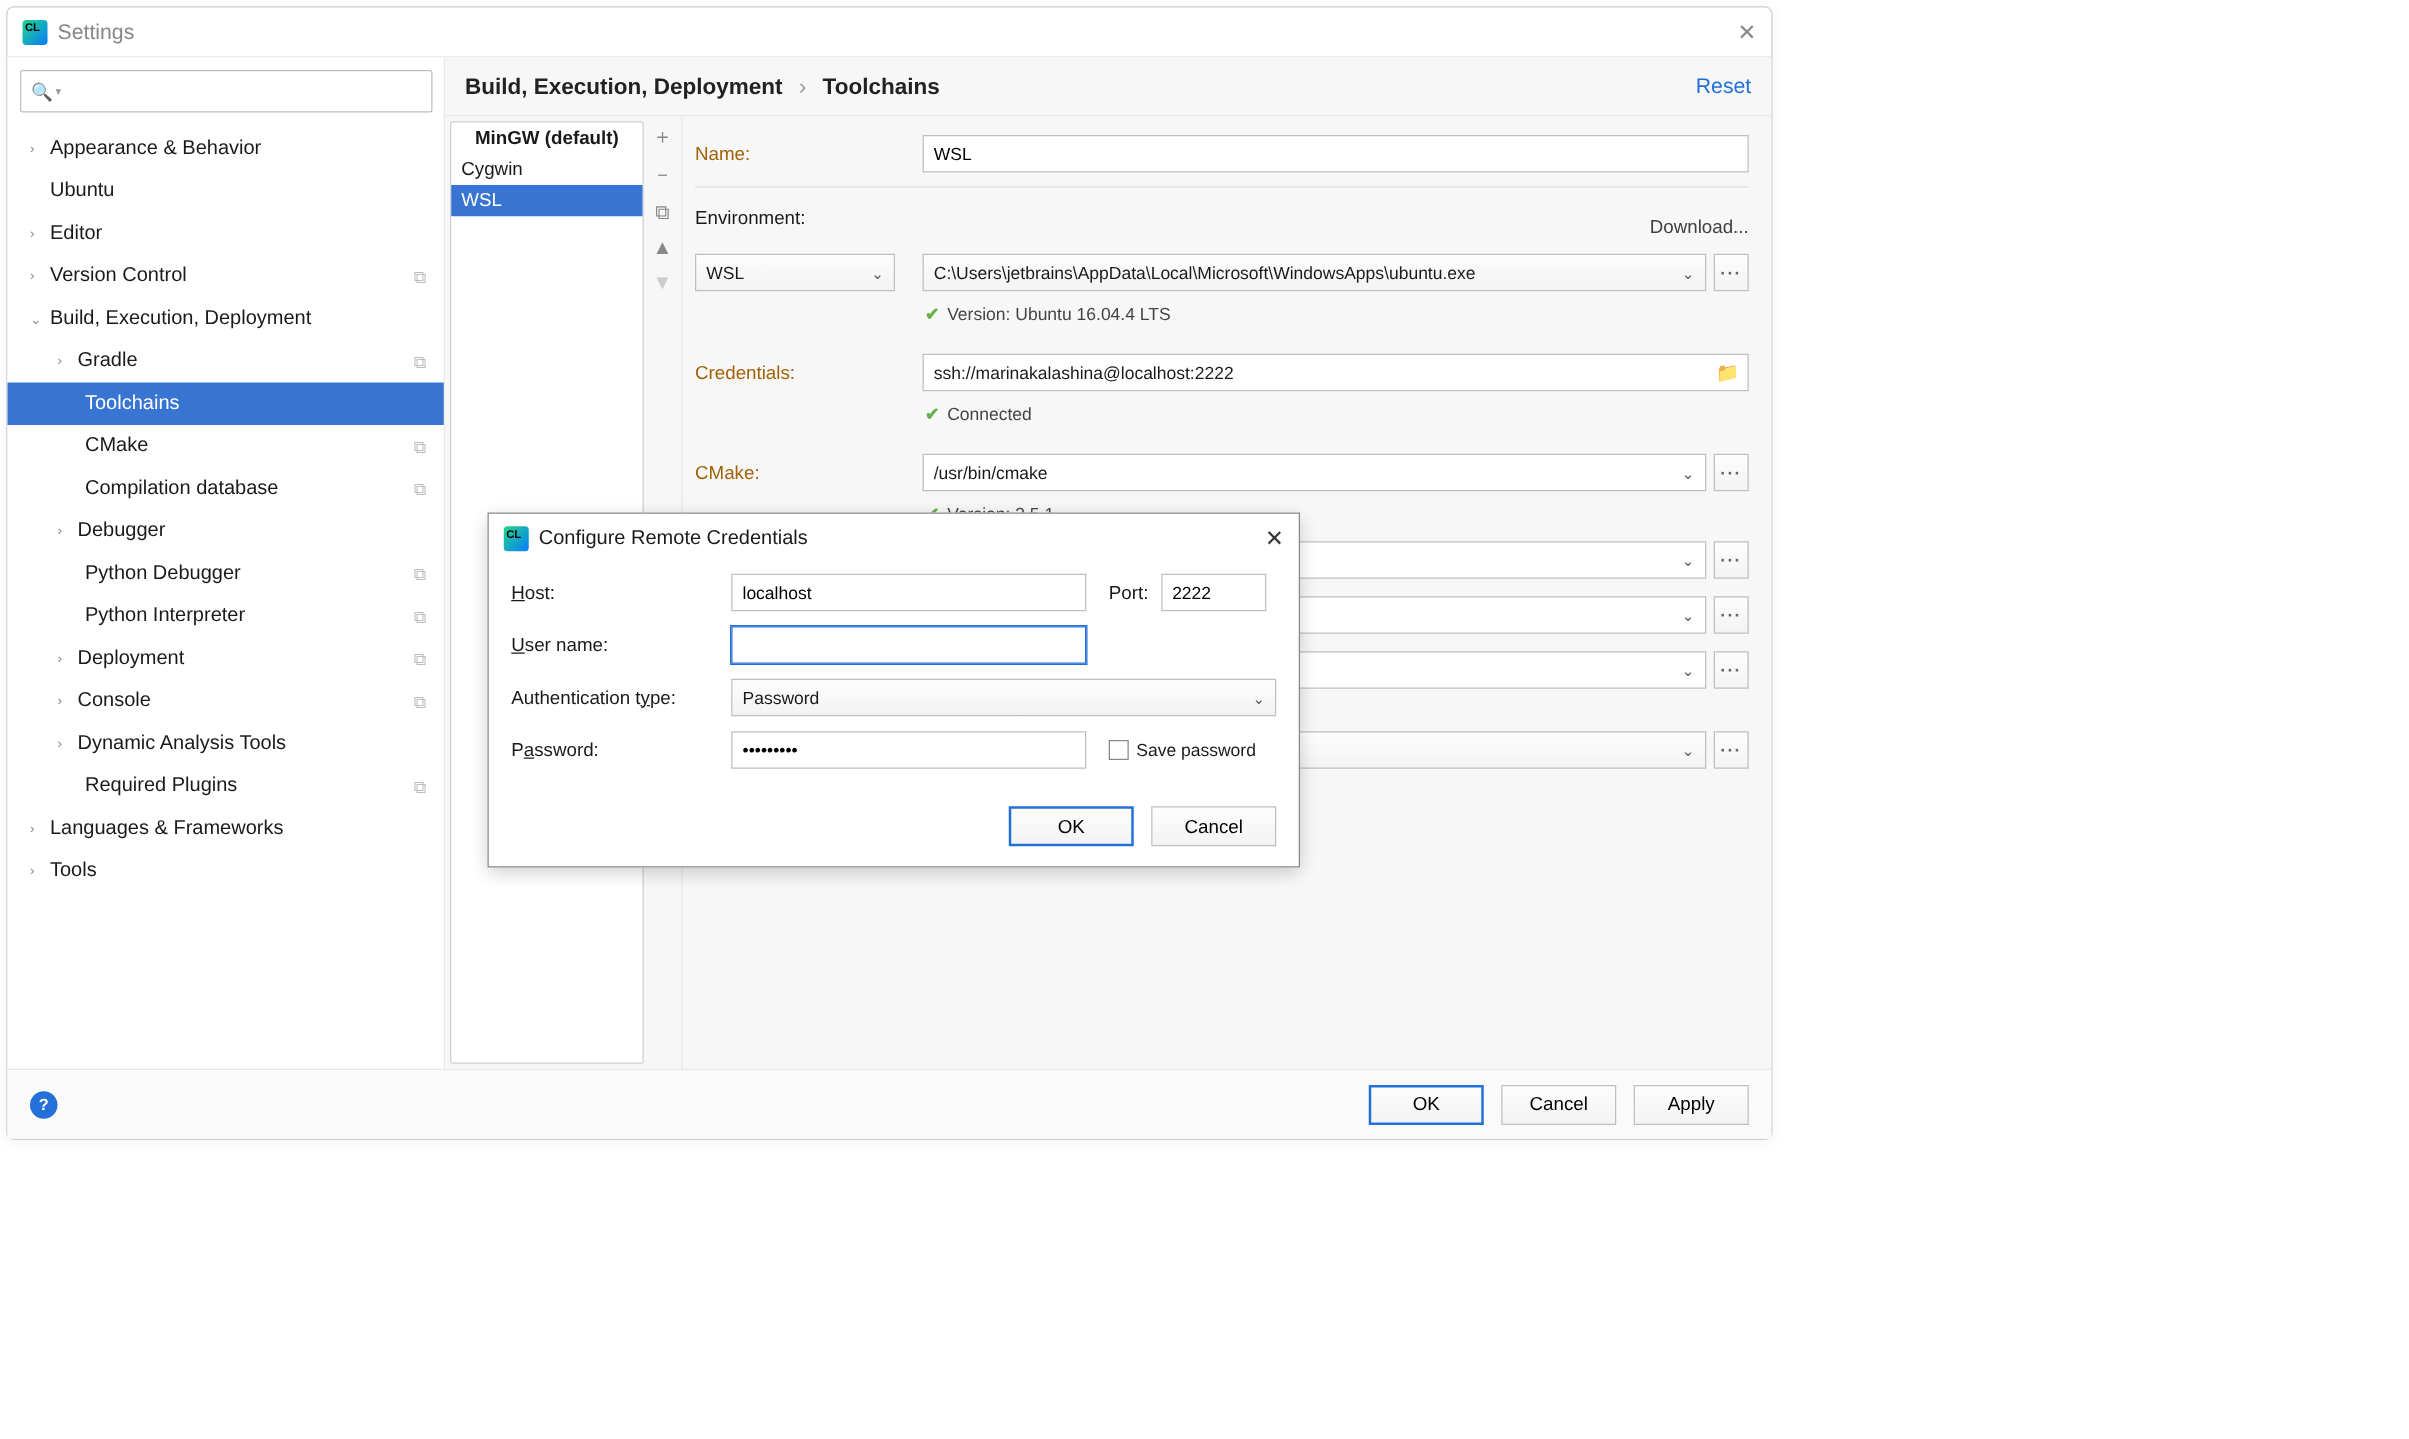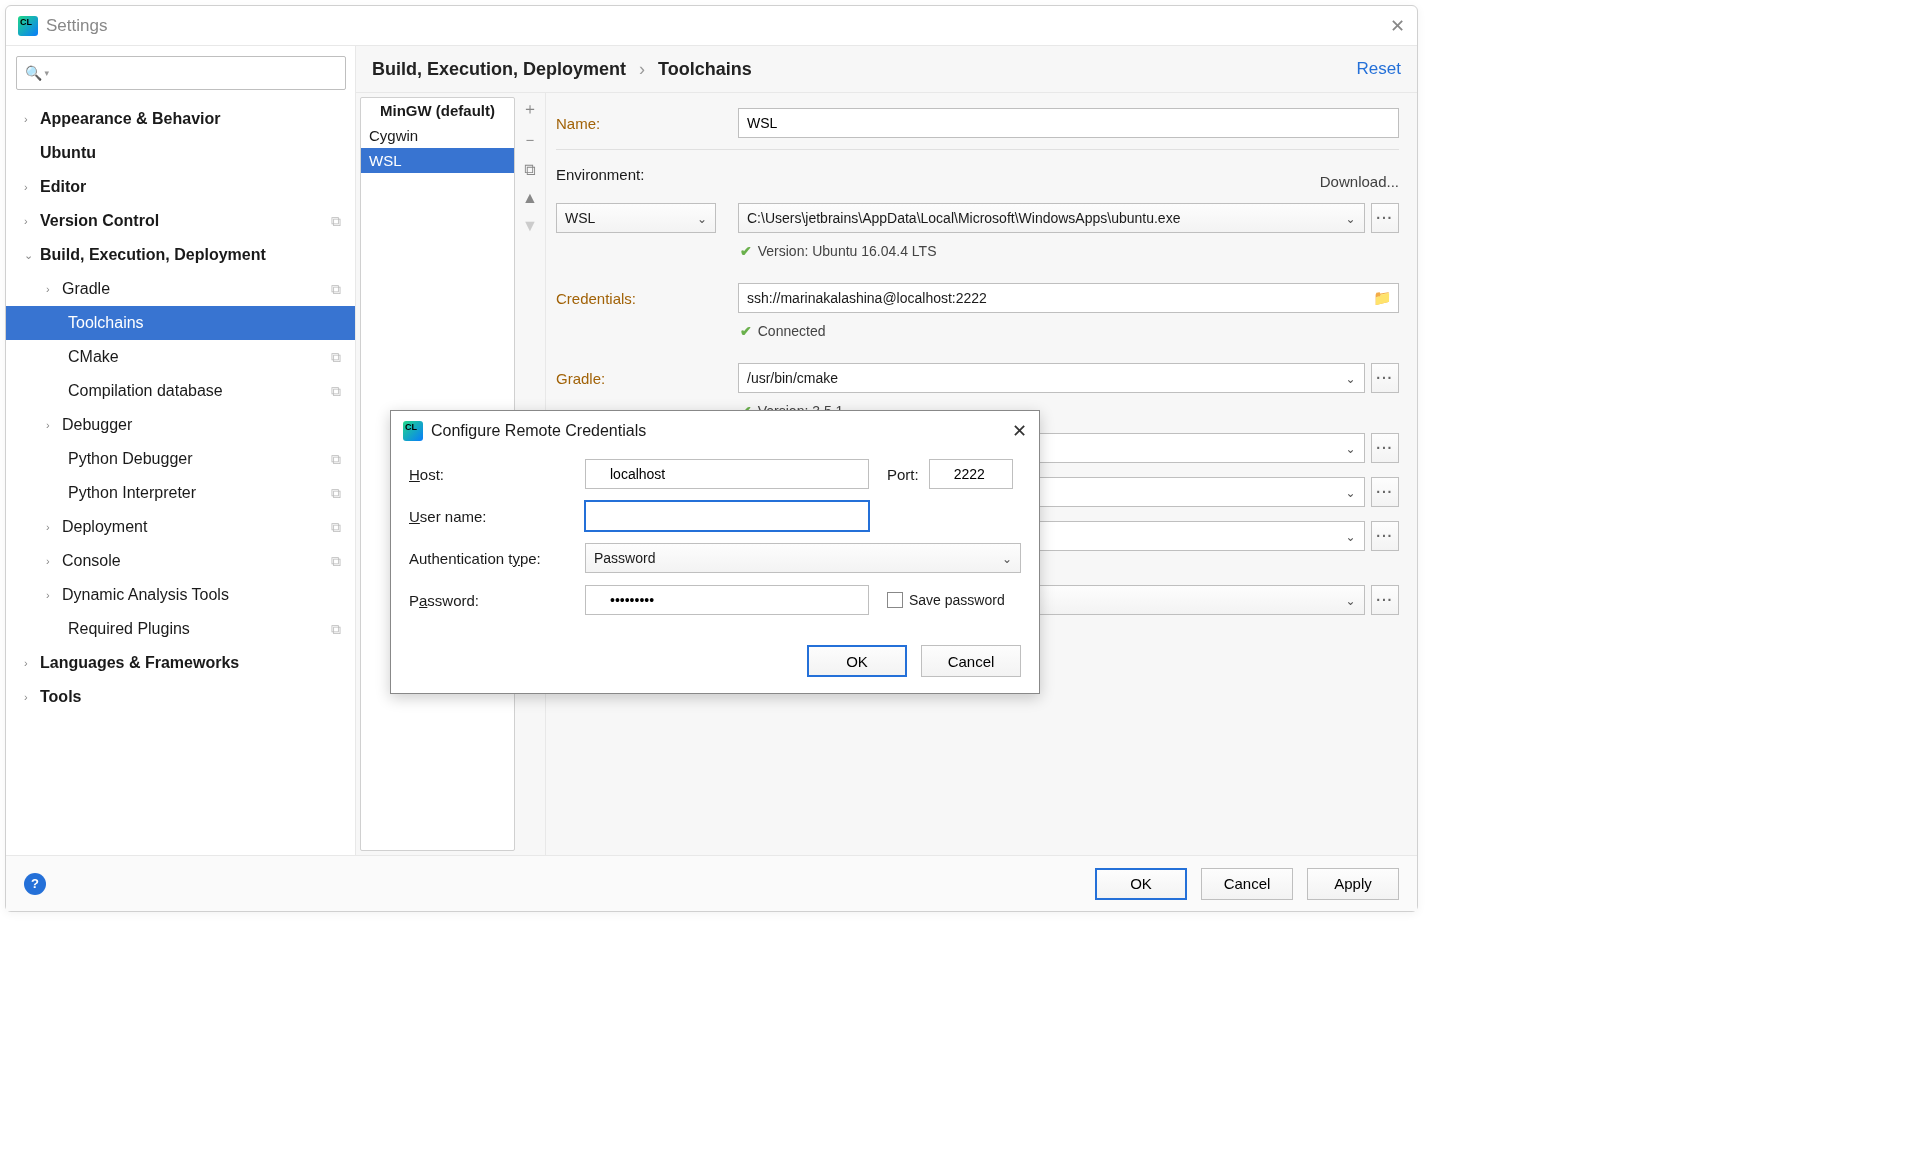--- a/index.html
+++ b/index.html
@@ -13,21 +13,21 @@
 .content-row { display:flex; flex: 1; min-height:0; }
 .sidebar { width: 350px; border-right: 1px solid #e8e8e8; background:#fff; display:flex; flex-direction:column; }
 .search-wrap { padding: 10px 10px 6px 10px; }
 .search-box { width: 330px; height: 34px; border:1px solid #bfbfbf; border-radius:2px; display:flex; align-items:center; padding:0 8px; }
 .search-glass { color:#999; font-size:14px; margin-right:2px; }
 .search-drop { color:#999; font-size:9px; }
 .tree { padding-top:6px; }
 .tree-item { display:flex; align-items:center; height:34px; padding-left: 18px; cursor:pointer; position:relative; }
 .tree-item.level1 { padding-left: 40px; }
 .tree-item.level2 { padding-left: 62px; }
-.tree-item.bold > .tlabel { font-weight:700; }
+.tree-item.bold > .tlabel { font-weight:400; }
 .tree-arrow { width:10px; color:#888; font-size:11px; margin-right:6px; }
 .tree-item.selected { background:#3874d1; color:#fff; }
 .tree-copy { position:absolute; right:14px; color:#bbb; font-size:14px; }
 .tlabel { font-size:16px; }
 .main { flex:1; background:#f7f7f7; display:flex; flex-direction:column; }
 .main-header { height:46px; display:flex; align-items:center; padding:0 16px; }
 .breadcrumb { font-size:18px; font-weight:600; color:#222; }
 .bc-sep { color:#999; font-weight:normal; margin:0 8px; }
 .reset-link { margin-left:auto; color:#2470d8; font-size:17px; font-weight:500; cursor:pointer; }
 .main-body { flex:1; display:flex; border-top:1px solid #e8e8e8; }
@@ -61,21 +61,21 @@
 .btn { min-width:92px; height:32px; border:1px solid #bfbfbf; background:linear-gradient(#fdfdfd,#f3f3f3); font-size:15px; cursor:pointer; }
 .btn.primary { border:2px solid #2470d8; }
 
 .modal { position:absolute; left:390px; top:410px; width:650px; background:#fff; border:1px solid #888; box-shadow:0 4px 14px rgba(0,0,0,0.2); z-index:10; }
 .modal-title { height:40px; display:flex; align-items:center; padding:0 12px; }
 .modal-close { margin-left:auto; font-size:18px; color:#333; cursor:pointer; }
 .modal-body { padding:8px 18px 14px 18px; }
 .m-row { display:flex; align-items:center; margin-bottom:12px; }
 .m-label { width:176px; font-size:15px; }
 .m-label .u { text-decoration:underline; }
-.m-input { height:30px; border:1px solid #bfbfbf; padding:0 24px; font-size:14px; font-family:inherit; }
+.m-input { height:30px; border:1px solid #bfbfbf; padding:0 8px; font-size:14px; font-family:inherit; }
 .m-input.focus { border:1px solid #2470d8; box-shadow:0 0 0 1px #2470d8; }
 .port-label { margin:0 10px 0 18px; font-size:15px; }
 .m-drop { flex:1; height:30px; border:1px solid #bfbfbf; background:linear-gradient(#fdfdfd,#f3f3f3); padding:0 8px; display:flex; align-items:center; position:relative; }
 .chk { width:16px; height:16px; border:1px solid #888; margin-right:6px; display:inline-block; vertical-align:middle; }
 .modal-buttons { display:flex; justify-content:flex-end; gap:14px; padding:4px 18px 16px 18px; }
 </style>
 </head>
 <body>
 
 <div class="window">
@@ -238,21 +238,21 @@
                 <span class="folder-icon">📁</span>
               </div>
             </div>
           </div>
           <div class="status-line">
               <span class="check">✔</span>
               <span>Connected</span>
             </div>
 
           <div class="form-row" style="margin-top:14px;">
-            <div class="form-label">Gradle:</div>
+            <div class="form-label">CMake:</div>
             <div class="form-field" style="display:flex;">
               <div class="dropdown" style="background:#fff;">
                 <span>/usr/bin/cmake</span>
                 <span class="dropdown-arrow">⌄</span>
               </div>
               <div class="browse-btn">···</div>
             </div>
           </div>
           <div class="status-line">
               <span class="check">✔</span>

